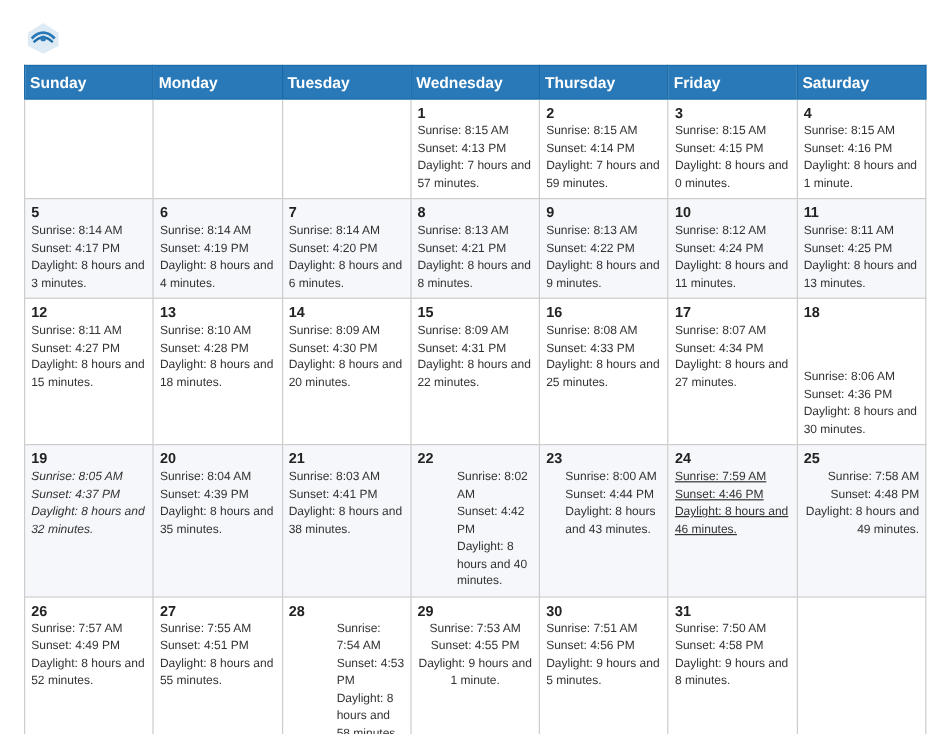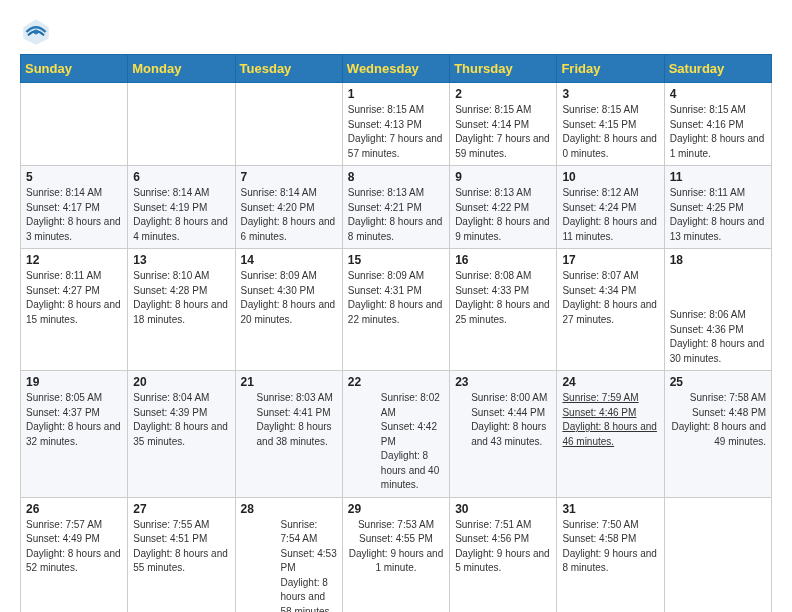--- a/index.html
+++ b/index.html
@@ -50,21 +50,21 @@
       color: #333;
       font-weight: bold;
     }
     .calendar-table {
       width: 100%;
       border-collapse: collapse;
       border: 1px solid #ccc;
     }
     .calendar-table th {
       background: #2979b8;
-      color: #fde047;
+      color: #ffffff;
       font-size: 13px;
       font-weight: bold;
       padding: 6px 4px;
       text-align: left;
       border: 1px solid #1a6aa8;
     }
     .calendar-table td {
       vertical-align: top;
       padding: 4px 5px;
       border: 1px solid #ccc;
@@ -244,33 +244,33 @@
           <td>
             <span class="day-number">18</span>
             <div class="day-info" style="white-space: pre-line; margin-top: 41px;">Sunrise: 8:06 AM
 Sunset: 4:36 PM
 Daylight: 8 hours and 30 minutes.</div>
           </td>
         </tr>
         <tr>
           <td>
             <span class="day-number">19</span>
-            <div class="day-info" style="white-space: pre-line;">Sunrise: 8:05 AM
+            <div class="day-info" style="white-space: pre-line; font-style: italic;">Sunrise: 8:05 AM
 Sunset: 4:37 PM
 Daylight: 8 hours and 32 minutes.</div>
           </td>
           <td>
             <span class="day-number">20</span>
             <div class="day-info" style="white-space: pre-line;">Sunrise: 8:04 AM
 Sunset: 4:39 PM
 Daylight: 8 hours and 35 minutes.</div>
           </td>
           <td>
             <span class="day-number">21</span>
-            <div class="day-info" style="white-space: pre-line; margin-left: 16px;">Sunrise: 8:03 AM
+            <div class="day-info" style="white-space: pre-line;">Sunrise: 8:03 AM
 Sunset: 4:41 PM
 Daylight: 8 hours and 38 minutes.</div>
           </td>
           <td>
             <span class="day-number">22</span>
             <div class="day-info" style="white-space: pre-line; margin-left: 33px;">Sunrise: 8:02 AM
 Sunset: 4:42 PM
 Daylight: 8 hours and 40 minutes.</div>
           </td>
           <td>

